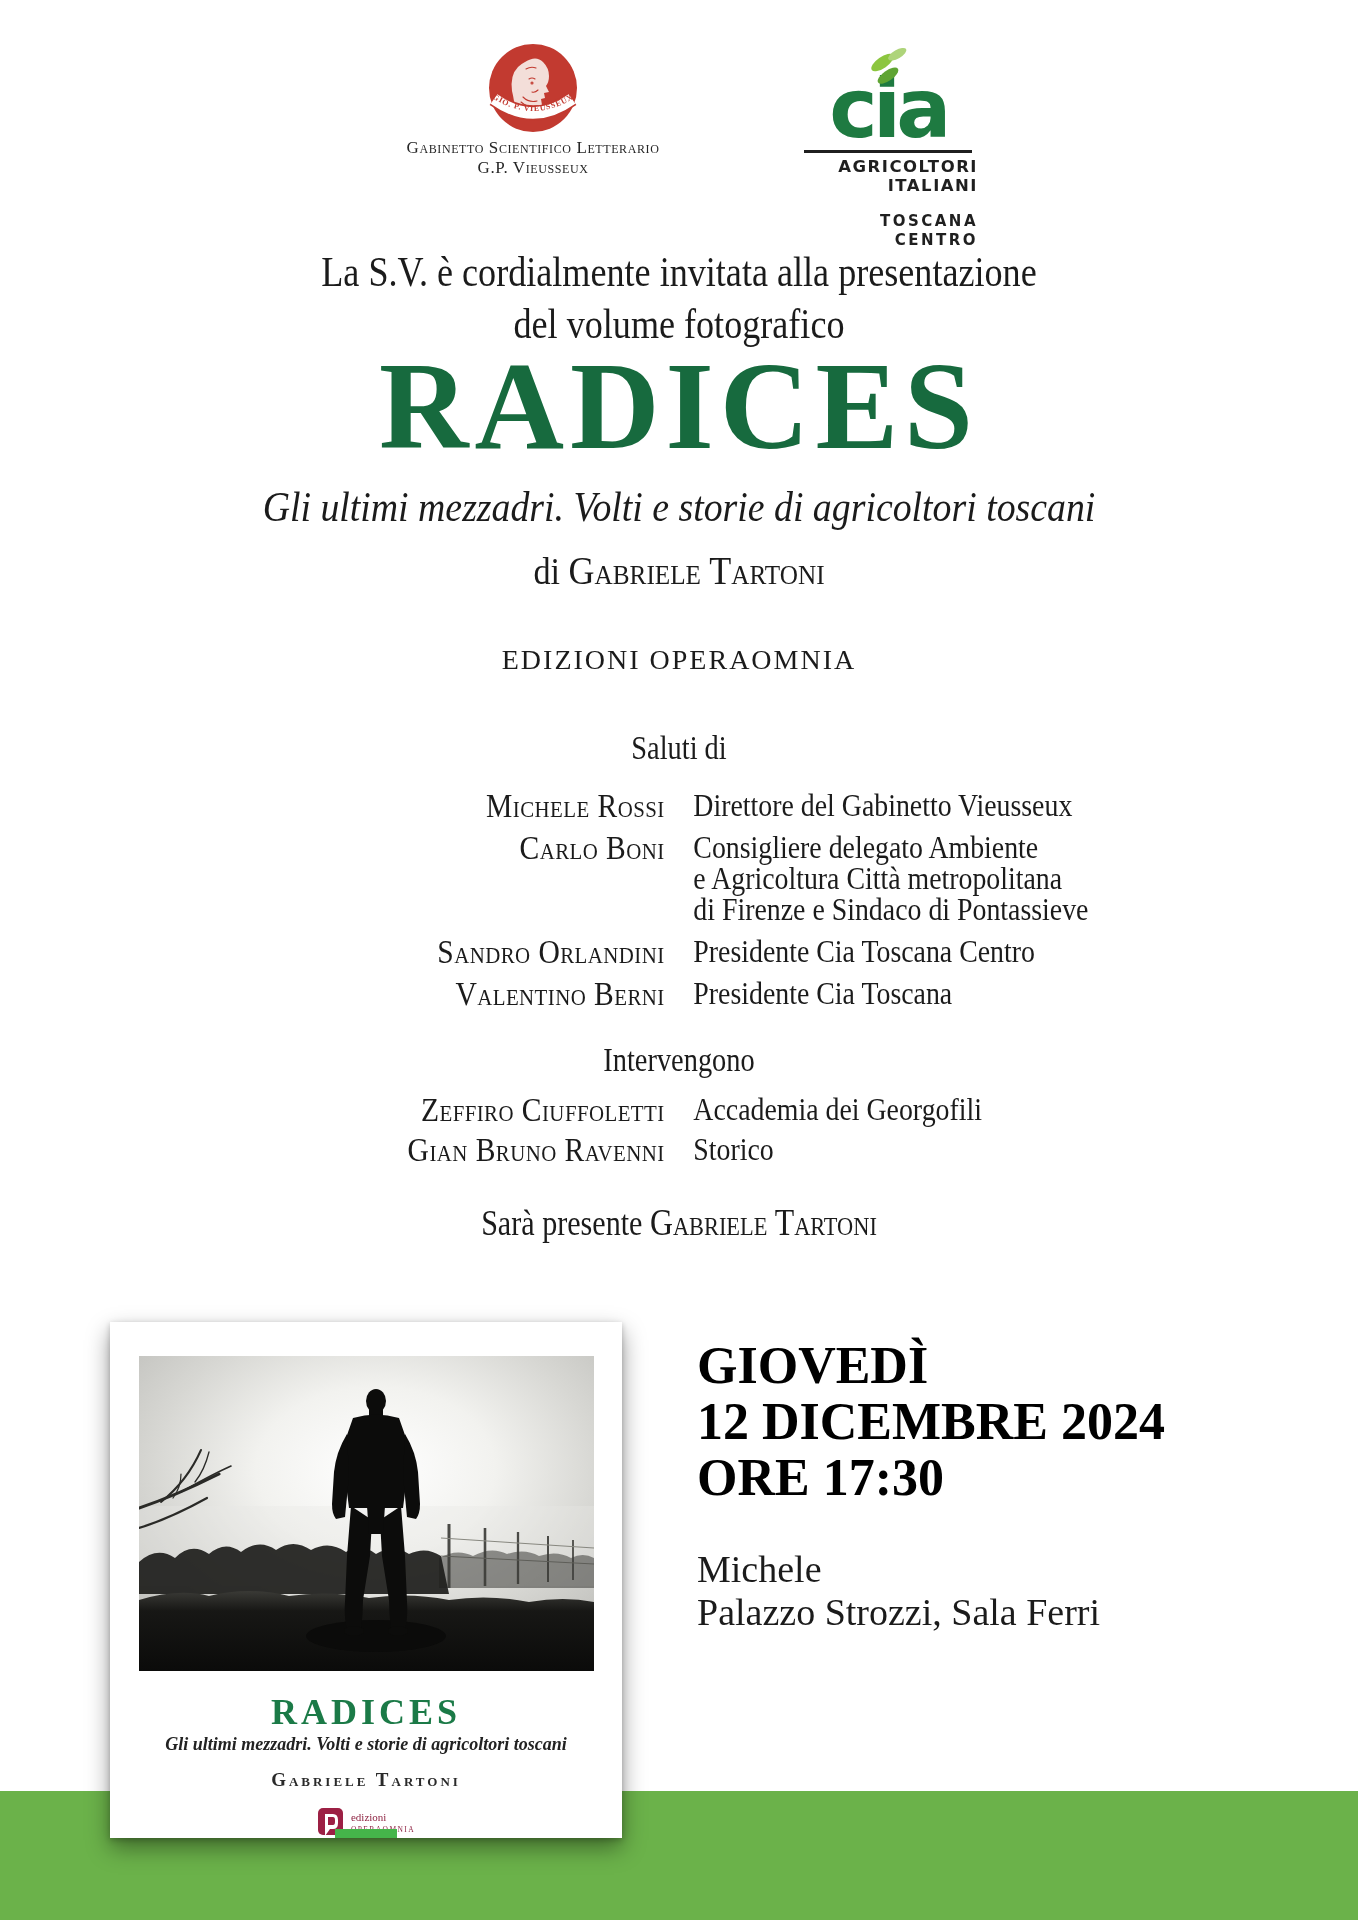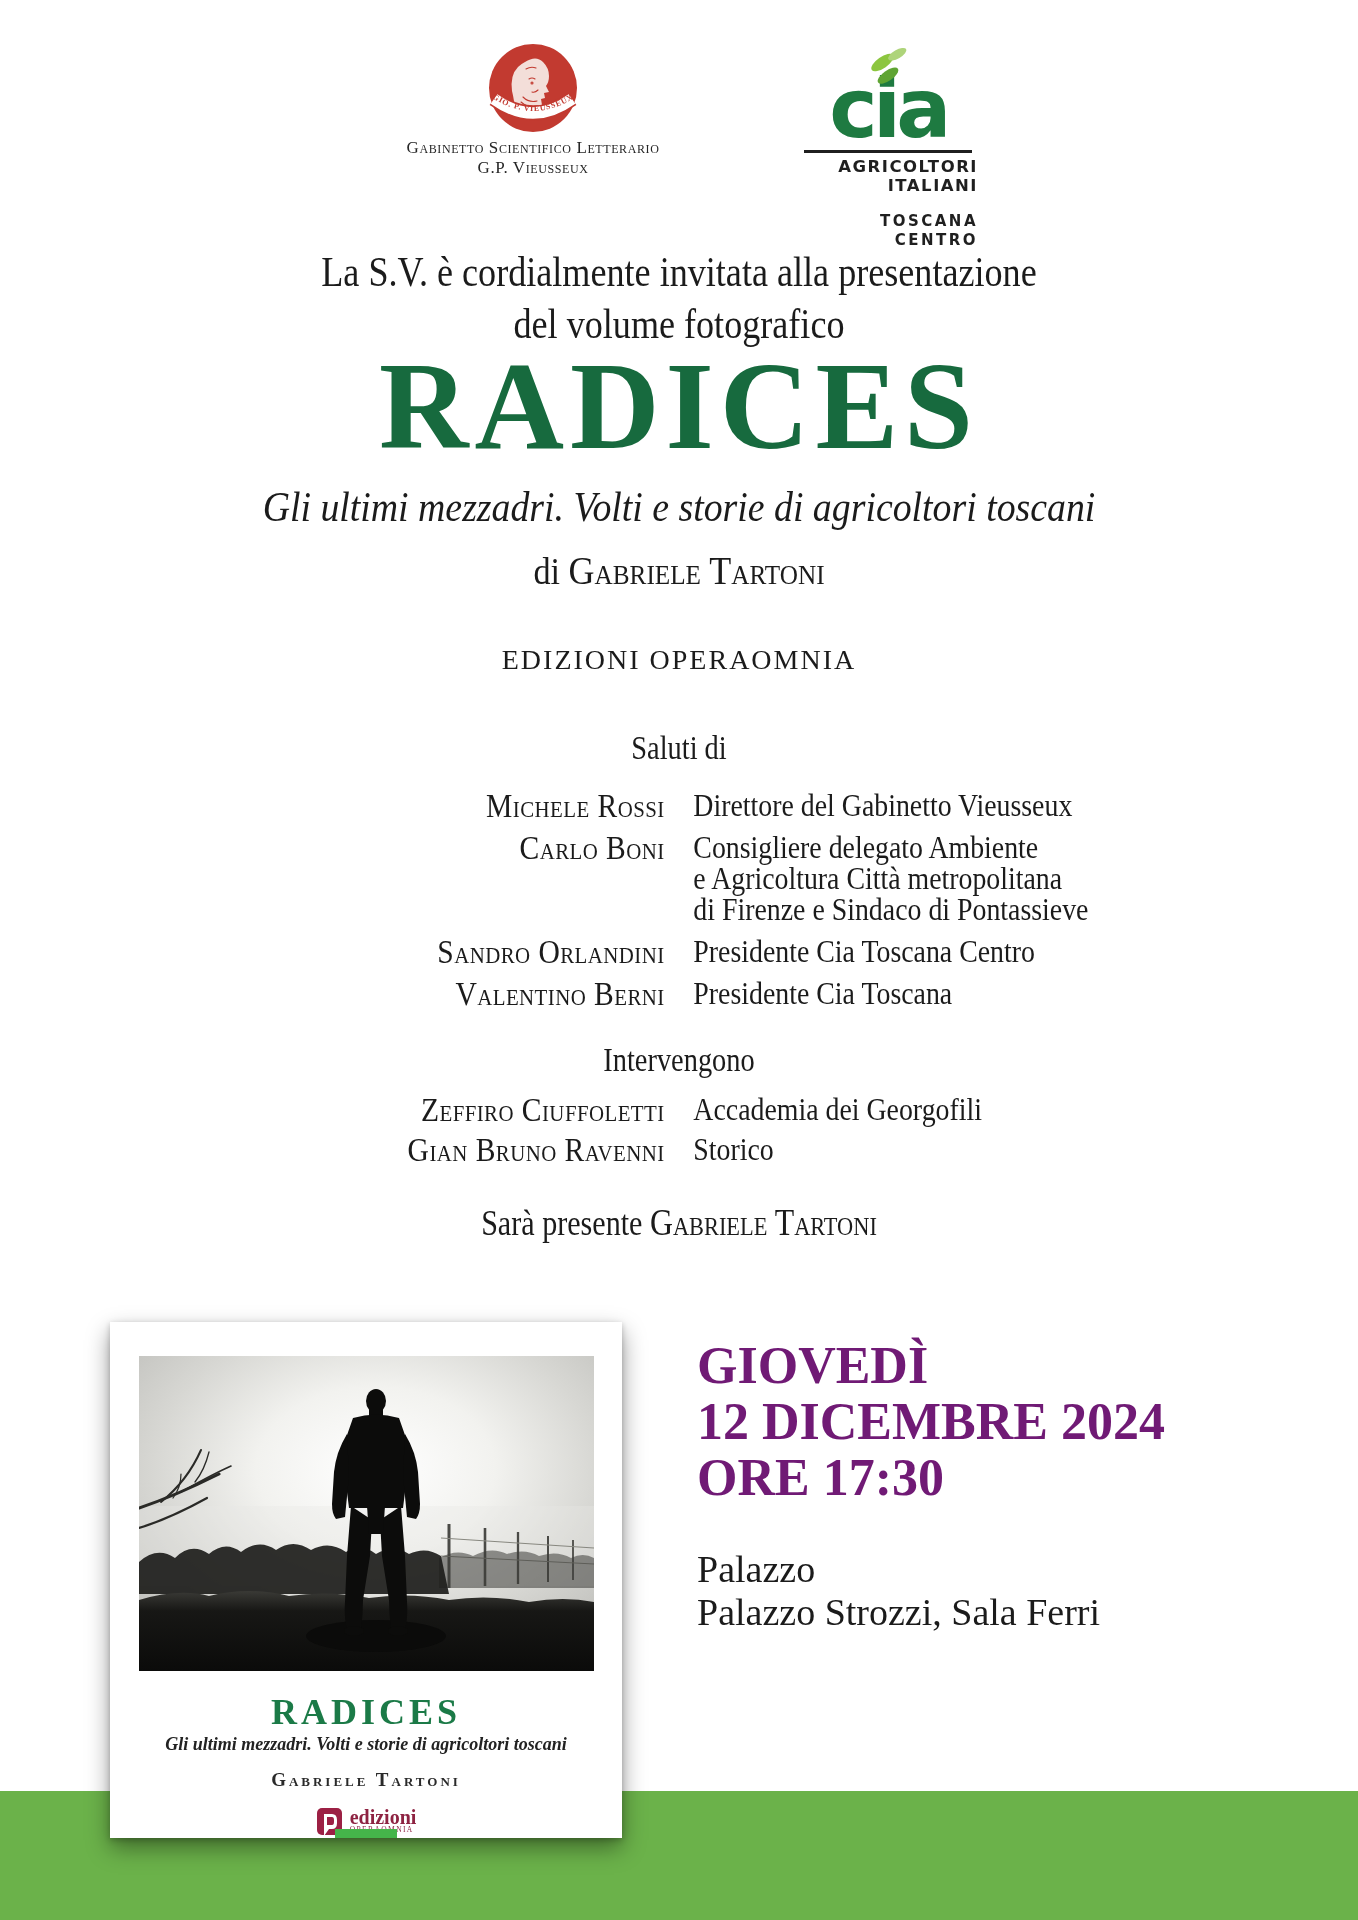--- a/index.html
+++ b/index.html
@@ -42,36 +42,36 @@
   .speakers{position:absolute;left:0;width:100%;display:grid;grid-template-columns:1fr 1fr;
     column-gap:33px;transform:scaleX(.87);transform-origin:50% 0;}
   .saluti-grid{top:790px;row-gap:11px;}
   .interventi-grid{top:1094px;row-gap:9px;}
   .speakers .name{font-size:34px;line-height:31px;font-variant:small-caps;letter-spacing:.5px;text-align:right;}
   .speakers .role{font-size:32px;line-height:31px;text-align:left;white-space:pre-line;}
   .presence-line{top:1202px;font-size:35px;line-height:42px;}
   .presence-line .sc{font-size:37px;}
 
   
-  .event-block{position:absolute;left:697px;top:1338px;font-weight:bold;font-size:52px;line-height:56px;color:#701a75;}
+  .event-block{position:absolute;left:697px;top:1338px;font-weight:bold;font-size:52px;line-height:56px;color:#000000;}
   .venue-block{position:absolute;left:697px;top:1548px;font-size:38px;line-height:43px;}
 
   
   .green-band{position:absolute;left:0;top:1791px;width:100%;height:129px;background:#6bb24a;z-index:1;}
 
   
   .cover-card{position:absolute;left:110px;top:1322px;width:512px;height:516px;background:#ffffff;z-index:2;
     box-shadow:0 10px 22px rgba(0,0,0,.40),0 2px 6px rgba(0,0,0,.22);text-align:center;}
   .cover-photo{display:block;margin:34px auto 0 auto;}
   .cover-title{margin-top:22px;font-size:36px;line-height:38px;font-weight:bold;letter-spacing:4px;color:#1b7a47;}
   .cover-subtitle{margin-top:2px;font-size:18px;line-height:22px;font-style:italic;font-weight:bold;color:#222;}
   .cover-author{margin-top:14px;font-size:19px;line-height:22px;font-weight:bold;font-variant:small-caps;letter-spacing:3px;color:#2a2a2a;}
   .pub-row{margin-top:16px;display:flex;align-items:center;justify-content:center;gap:6px;}
   .pub-text{text-align:left;color:#8e2342;}
-  .pub-name{font-size:20px;line-height:15px;font-weight:bold;}
+  .pub-name{font-size:11px;line-height:15px;font-weight:normal;}
   .pub-sub{font-size:7.5px;line-height:9px;letter-spacing:1.4px;}
   .cover-tab{position:absolute;left:50%;bottom:0;transform:translateX(-50%);width:62px;height:9px;background:#45b54a;}
 </style>
 </head>
 <body>
 
 <div class="page">
 
   <div class="vieusseux-block">
     <svg width="96" height="96" viewBox="0 0 96 96">
@@ -219,17 +219,17 @@
     </div>
     <div class="cover-tab"></div>
   </div>
 
   <div class="event-block">
     <div>GIOVEDÌ</div>
     <div>12 DICEMBRE 2024</div>
     <div>ORE 17:30</div>
   </div>
   <div class="venue-block">
-    <div>Palazzo</div>
+    <div>Michele</div>
     <div>Palazzo Strozzi, Sala Ferri</div>
   </div>
 
 </div>
 
 </body></html>

